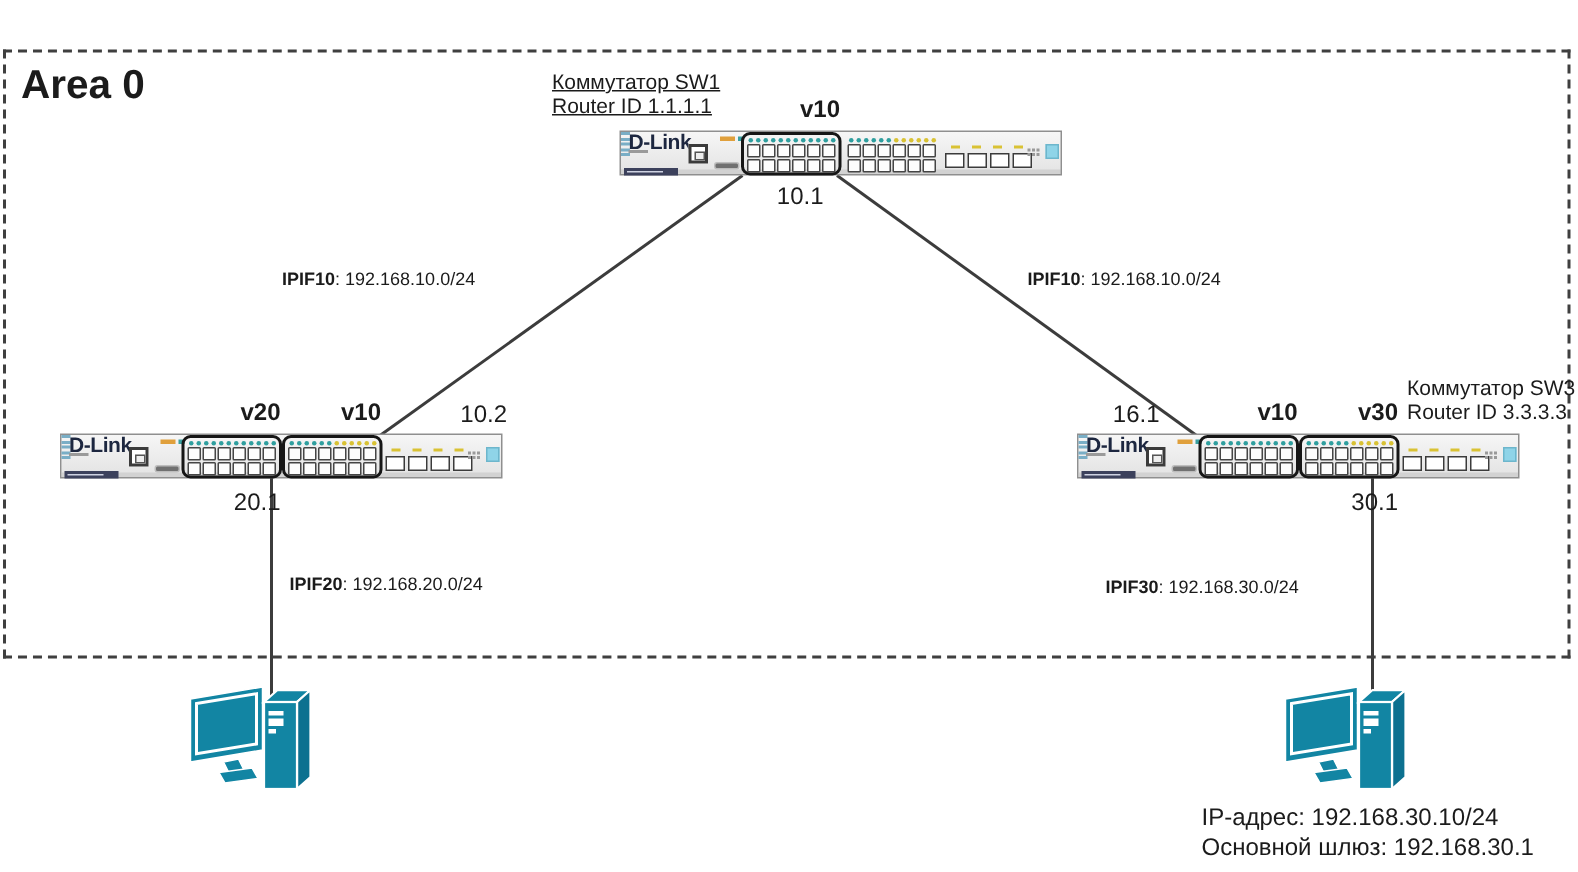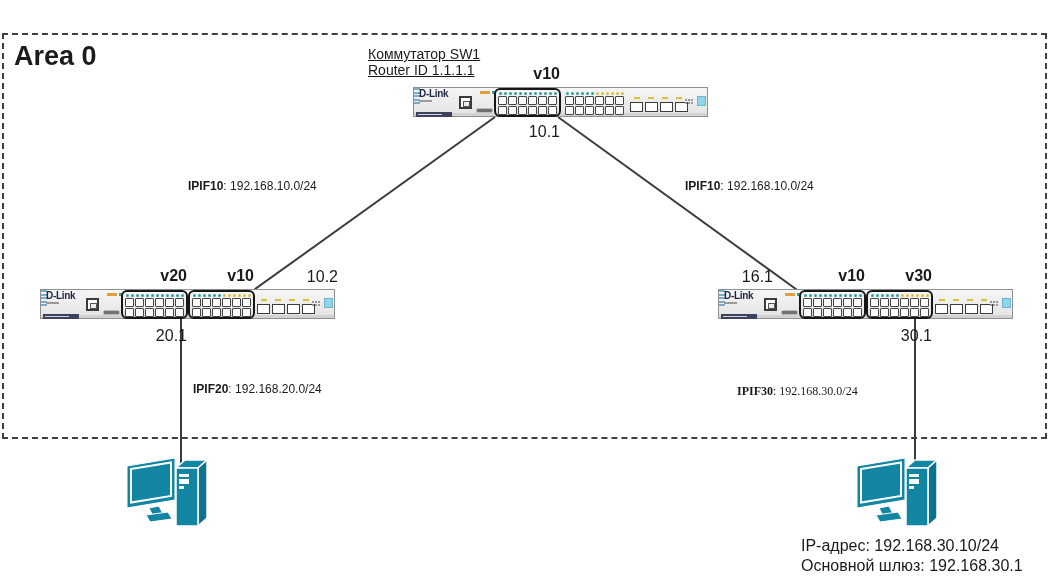--- a/index.html
+++ b/index.html
@@ -14,21 +14,21 @@
   
   svg.links{left:0;top:0;width:1052px;height:581px;pointer-events:none;}
   
   .switch{
     width:295px;height:30px;box-sizing:border-box;
     background:linear-gradient(#f6f6f6,#e3e3e3);
     border:1px solid #8f8f8f;
     box-shadow:inset 0 -3px 0 #d2d2d2;
   }
   .switch i{display:block;position:absolute;}
-  .dlink{position:absolute;left:5px;top:2px;font-size:10px;font-weight:bold;color:#1d2740;letter-spacing:-0.3px;line-height:8px;}
+  .dlink{position:absolute;left:5px;top:2px;font-size:14px;font-weight:bold;color:#1d2740;letter-spacing:-0.3px;line-height:8px;}
   .dlink-sub{left:5px;top:12px;width:13px;height:2px;background:#9a9a9a;}
   .ledcol{left:35px;top:10px;width:7px;}
   .ledcol i{position:static;width:6px;height:2px;margin-bottom:1.5px;background:#79aec6;}
   .console{left:45px;top:8px;width:13px;height:13px;background:#fff;border:2px solid #3b3b3b;box-sizing:border-box;}
   .console i{left:2px;top:3px;width:5px;height:4px;border:1px solid #555;background:#eee;}
   .slotbar{left:62px;top:20px;width:17px;height:5px;background:#707070;border:1px solid #bdbdbd;border-radius:2px;box-sizing:border-box;}
   .badge-orange{left:66px;top:3px;width:10px;height:3px;background:#e0a03c;}
   .badge-teal{left:78px;top:3px;width:4px;height:3px;background:#3aa0a0;}
   .model-strip{left:2px;top:24px;width:36px;height:5px;background:#3c415c;}
   .model-strip i{left:2px;top:2px;width:24px;height:1px;background:#cfd3e2;}
@@ -171,21 +171,21 @@
   <span class="ledgrid abs">
         <i></i>
         <i></i>
         <i></i>
         <i></i>
         <i></i>
         <i></i>
       </span>
   <i class="bluebtn"></i>
 </div>
-  <div class="abs lbl ctr" style="left:493px;top:92px;width:67px;">10.1</div>
+  <div class="abs lbl ctr" style="left:482px;top:92px;width:67px;">10.1</div>
 
   <div class="abs lbl vlan ctr" style="left:120px;top:236px;width:67px;">v20</div>
   <div class="abs lbl vlan ctr" style="left:187px;top:236px;width:67px;">v10</div>
   <div class="abs lbl ctr" style="left:268px;top:237px;width:70px;">10.2</div>
   <div class="abs switch" style="left:40px;top:258px;">
   <span class="dlink">D-Link</span>
   <i class="dlink-sub"></i>
   <span class="ledcol"><i></i><i></i><i></i><i></i><i></i></span>
   <span class="console abs">
         <i></i>
@@ -273,20 +273,24 @@
         <i></i>
         <i></i>
         <i></i>
         <i></i>
         <i></i>
       </span>
   <i class="bluebtn"></i>
 </div>
   <div class="abs lbl ctr" style="left:120px;top:296px;width:67px;">20.1</div>
 
+  <div class="abs sw-head" style="left:938px;top:219px;">
+    <div>Коммутатор SW3</div>
+    <div>Router ID 3.3.3.3</div>
+  </div>
   <div class="abs lbl ctr" style="left:703px;top:237px;width:70px;">16.1</div>
   <div class="abs lbl vlan ctr" style="left:798px;top:236px;width:67px;">v10</div>
   <div class="abs lbl vlan ctr" style="left:865px;top:236px;width:67px;">v30</div>
   <div class="abs switch" style="left:718px;top:258px;">
   <span class="dlink">D-Link</span>
   <i class="dlink-sub"></i>
   <span class="ledcol"><i></i><i></i><i></i><i></i><i></i></span>
   <span class="console abs">
         <i></i>
       </span>
@@ -376,21 +380,21 @@
         <i></i>
         <i></i>
       </span>
   <i class="bluebtn"></i>
 </div>
   <div class="abs lbl ctr" style="left:865px;top:296px;width:67px;">30.1</div>
 
   <div class="abs ipif" style="left:188px;top:148px;"><b>IPIF10</b><span>: 192.168.10.0/24</span></div>
   <div class="abs ipif" style="left:685px;top:148px;"><b>IPIF10</b><span>: 192.168.10.0/24</span></div>
   <div class="abs ipif" style="left:193px;top:351px;"><b>IPIF20</b><span>: 192.168.20.0/24</span></div>
-  <div class="abs ipif" style="left:737px;top:353px;font-family:Liberation Serif, serif;"><b>IPIF30</b><span>: 192.168.30.0/24</span></div>
+  <div class="abs ipif" style="left:737px;top:353px;"><b>IPIF30</b><span>: 192.168.30.0/24</span></div>
 
   <div class="abs pc-icon" style="left:126px;top:424px;">
   <svg width="82" height="76" viewBox="0 0 82 76">
     <polygon points="1,11 49,3 49,45 1,53" fill="#1285a3" stroke="#fff" stroke-width="1"></polygon>
     <polygon points="5,14 45,7.5 45,41 5,47.5" fill="none" stroke="#fff" stroke-width="2"></polygon>
     <polygon points="23,53 33,51 37,59 27,61" fill="#1285a3" stroke="#fff" stroke-width="1"></polygon>
     <polygon points="20,60 42,57 46,64 24,67" fill="#1285a3" stroke="#fff" stroke-width="1"></polygon>
     <polygon points="50,13 59,5 81,5 72,13" fill="#1285a3" stroke="#fff" stroke-width="1.5"></polygon>
     <polygon points="72,13 81,5 81,63 72,71" fill="#0d7190" stroke="#fff" stroke-width="1.5"></polygon>
     <rect x="50" y="13" width="22" height="58" fill="#1285a3" stroke="#fff" stroke-width="1.5"></rect>

